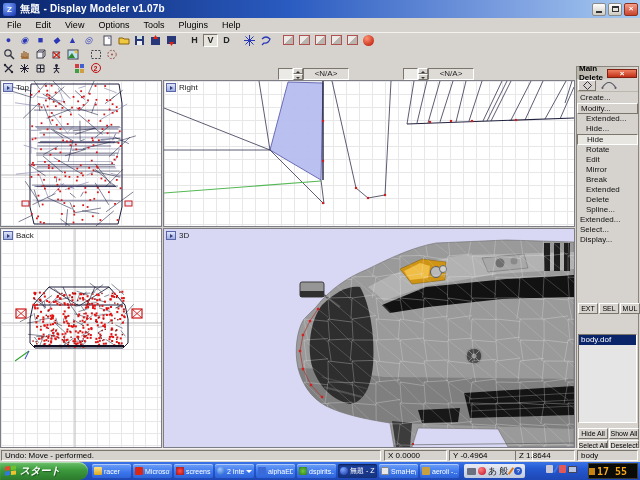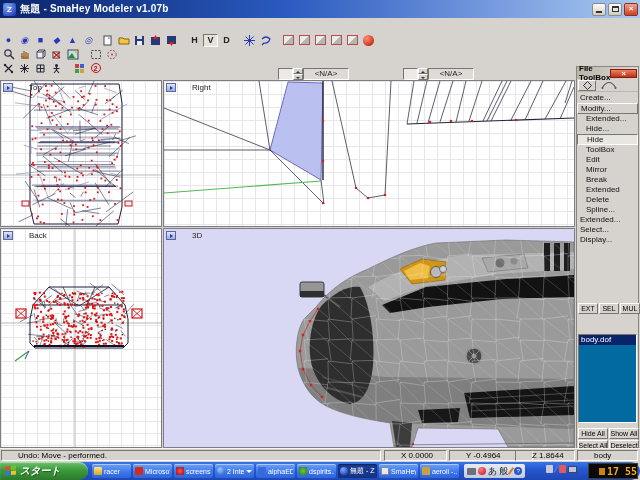--- a/index.html
+++ b/index.html
@@ -49,21 +49,21 @@
   .spin-field{width:46px;height:12px;background:#dedbd6;border:1px solid;border-color:#7a766d #fff #fff #7a766d;
     font-size:8px;color:#222;display:flex;align-items:center;justify-content:center}
   
   .vp{position:absolute;border:1px solid #7d7d85;overflow:hidden;background:#fff}
   .vp.grid12{background-image:linear-gradient(#e7e7ea 1px,transparent 1px),
     linear-gradient(90deg,#e7e7ea 1px,transparent 1px);background-size:12px 12px;background-color:#fff}
   .vp.grid13{background-image:linear-gradient(#e7e7ea 1px,transparent 1px),
     linear-gradient(90deg,#e7e7ea 1px,transparent 1px);background-size:13px 13px;background-color:#fff}
   .vp.persp{background:#d8d8f4}
   .vp svg{position:absolute;left:0;top:0}
-  .vp-label{position:absolute;left:2px;top:2px;display:flex;align-items:center;gap:16px;z-index:5}
+  .vp-label{position:absolute;left:2px;top:2px;display:flex;align-items:center;gap:3px;z-index:5}
   .vp-btn{width:10px;height:9px;border:1px solid #5a66a8;background:linear-gradient(#dfe6fa,#9eaede);
     display:flex;align-items:center;justify-content:center}
   .vp-btn::after{content:"";border:2px solid transparent;border-left:3px solid #303a80;margin-left:2px}
   .vp-name{font-size:8px;color:#222}
   
   .toolbox{position:absolute;left:576px;top:66px;width:63px;height:383px;background:#d6d3ce;
     border:1px solid #8a867d;font-size:8px}
   .tbx-title{height:12px;background:linear-gradient(90deg,#b9b5ab,#dbd8d2);display:flex;align-items:center;
     font-weight:bold;color:#000;padding-left:2px}
   .tbx-title span{flex:1;font-size:8px}
@@ -74,35 +74,35 @@
     display:flex;align-items:center;justify-content:center}
   .tbx-tab.flat{border-color:transparent;width:24px}
   .tbx-items{position:absolute;left:0;top:26px;width:100%}
   .tbx-item{height:10px;line-height:10px;padding-left:3px;color:#111;white-space:nowrap}
   .tbx-item.ind{padding-left:9px}
   .tbx-item.raised{border:1px solid;border-color:#fff #7a766d #7a766d #fff;height:11px}
   .tbx-item.active{border:1px solid;border-color:#7a766d #fff #fff #7a766d;background:#e8e6e1;height:11px}
   .tbx-modes{position:absolute;left:1px;top:236px;display:flex;gap:1px}
   .mode-btn{width:20px;height:11px;border:1px solid;border-color:#fff #7a766d #7a766d #fff;
     font-size:7px;display:flex;align-items:center;justify-content:center;background:#d6d3ce}
-  .tbx-list{position:absolute;left:1px;top:267px;width:59px;height:89px;background:#0369a1;
+  .tbx-list{position:absolute;left:1px;top:267px;width:59px;height:89px;background:#e5e5e5;
     border:1px solid;border-color:#7a766d #fff #fff #7a766d;overflow:hidden}
   .obj-row{height:10px;line-height:10px;padding-left:2px;background:#0a246a;color:#fff;font-size:8px}
   .tbx-actions{position:absolute;left:1px;top:361px;width:61px;display:grid;
     grid-template-columns:30px 30px;grid-auto-rows:11px;gap:1px}
   .act-btn{border:1px solid;border-color:#fff #7a766d #7a766d #fff;background:#d6d3ce;
     font-size:7px;display:flex;align-items:center;justify-content:center;white-space:nowrap;overflow:hidden}
   
   .statusbar{position:absolute;left:0;top:448px;width:640px;height:14px;background:#d6d3ce;
     border-top:1px solid #f4f2ee;font-size:8px;color:#000}
   .sb-cell{position:absolute;top:1px;height:11px;border:1px solid;border-color:#7a766d #fff #fff #7a766d;
-    display:flex;align-items:center;padding-left:16px;white-space:nowrap;overflow:hidden}
+    display:flex;align-items:center;padding-left:3px;white-space:nowrap;overflow:hidden}
   
   .taskbar{position:absolute;left:0;top:462px;width:640px;height:18px;
-    background:linear-gradient(#3a74e8,#2458cf 40%,#1e47b4);border-radius:9px;}
+    background:linear-gradient(#3a74e8,#2458cf 40%,#1e47b4);}
   .start-btn{position:absolute;left:0;top:0;width:88px;height:18px;border-radius:0 9px 9px 0;
     background:linear-gradient(#6cc26c,#3c9a3c 45%,#2c7a2c);display:flex;align-items:center;
     box-shadow:inset 0 1px 1px rgba(255,255,255,.5);}
   .flag{width:12px;height:11px;margin:0 3px 0 5px;display:grid;grid-template-columns:5px 5px;
     grid-auto-rows:4px;gap:1px;transform:skewY(-6deg)}
   .flag i:nth-child(1){background:#e24a2e}.flag i:nth-child(2){background:#6fc22e}
   .flag i:nth-child(3){background:#2e7ae2}.flag i:nth-child(4){background:#ecc22e}
   .start-label{color:#fff;font-size:10px;font-weight:bold;font-style:italic;text-shadow:1px 1px 1px rgba(0,0,0,.4)}
   .task-btn{position:absolute;top:2px;width:39px;height:14px;border-radius:2px;
     background:linear-gradient(#6da0f8,#3b76ec 60%,#2f64d8);box-shadow:inset 0 1px 0 rgba(255,255,255,.45);
@@ -122,43 +122,52 @@
   .ball-ico{width:8px;height:8px;border-radius:50%;background:radial-gradient(circle at 35% 30%,#ff8080,#c01020)}
   .pen-ico{width:2px;height:8px;background:#d87818;transform:rotate(35deg)}
   .q-ico{width:8px;height:8px;border-radius:50%;background:#2858c8;color:#fff;font-size:6px;
     display:flex;align-items:center;justify-content:center}
   .tray-icons{position:absolute;left:546px;top:3px;display:flex;gap:2px;align-items:center}
   .tr1{width:7px;height:8px;background:#c8c8d8;border-radius:1px}
   .tr2{width:2px;height:8px;background:#3a78e8;transform:rotate(30deg)}
   .tr3{width:7px;height:8px;background:#e05858;border-radius:1px}
   .tr4{width:9px;height:7px;background:#b8c4e0;border:1px solid #445;}
   .tray-clock{position:absolute;left:588px;top:1px;width:50px;height:16px;background:#0a0a08;
-    border:1px solid #3a3a30;display:flex;align-items:center;justify-content:flex-end;gap:2px;
+    border:1px solid #3a3a30;display:flex;align-items:center;justify-content:flex-start;gap:2px;
     font-family:"DejaVu Sans Mono",monospace;font-size:10px;font-weight:bold;color:#f5a818}
   .day-dot{width:6px;height:7px;background:#c88410;flex:none}
   
   .tb-btn svg{display:block}
 </style>
 </head>
 <body>
 
 <div class="screen">
 
   <div class="titlebar">
     <span class="app-icon">Z</span>
-    <span class="title-text">無題 - SmaHey Modeler v1.07b</span>
+    <span class="title-text">無題 - Display Modeler v1.07b</span>
     <span class="win-btn">
         <i class="g-min"></i>
       </span>
     <span class="win-btn">
         <i class="g-rest"></i>
       </span>
     <span class="win-btn close">×</span>
   </div>
 
+  <div class="menubar">
+    <span class="menu-item">File</span>
+    <span class="menu-item">Edit</span>
+    <span class="menu-item">View</span>
+    <span class="menu-item">Options</span>
+    <span class="menu-item">Tools</span>
+    <span class="menu-item">Plugins</span>
+    <span class="menu-item">Help</span>
+  </div>
 
   <div class="tb-row" style="left:1px;top:33px">
     <span class="tb-btn">
         <i class="blue-glyph">●</i>
       </span>
     <span class="tb-btn">
         <i class="blue-glyph">◉</i>
       </span>
     <span class="tb-btn">
         <i class="blue-glyph">■</i>
@@ -1526,21 +1535,21 @@
         <line x1="230" y1="216" x2="410" y2="214" stroke="#555" stroke-width="1" opacity="0.6"></line>
       </svg>
     <div class="vp-label">
         <span class="vp-btn"></span>
       <span class="vp-name">3D</span>
       </div>
   </div>
 
   <div class="toolbox">
     <div class="tbx-title">
-      <span>File ToolBox</span>
+      <span>Main Delete</span>
       <span class="tbx-close">×</span>
     </div>
     <div class="tbx-tabs">
       <span class="tbx-tab">
         <svg width="9" height="9">
             <path d="M4.5,0.5 L8.5,4.5 L4.5,8.5 L0.5,4.5 Z" fill="none" stroke="#334"></path>
           </svg>
         </span>
       <span class="tbx-tab flat">
         <svg width="16" height="9">
@@ -1549,21 +1558,21 @@
             <circle cx="14.5" cy="7" r="1" fill="#556"></circle>
           </svg>
         </span>
     </div>
     <div class="tbx-items">
       <div class="tbx-item">Create...</div>
       <div class="tbx-item raised">Modify...</div>
       <div class="tbx-item ind">Extended...</div>
       <div class="tbx-item ind">Hide...</div>
       <div class="tbx-item ind active">Hide</div>
-      <div class="tbx-item ind">ToolBox</div>
+      <div class="tbx-item ind">Rotate</div>
       <div class="tbx-item ind">Edit</div>
       <div class="tbx-item ind">Mirror</div>
       <div class="tbx-item ind">Break</div>
       <div class="tbx-item ind">Extended</div>
       <div class="tbx-item ind">Delete</div>
       <div class="tbx-item ind">Spline...</div>
       <div class="tbx-item">Extended...</div>
       <div class="tbx-item">Select...</div>
       <div class="tbx-item">Display...</div>
     </div>

